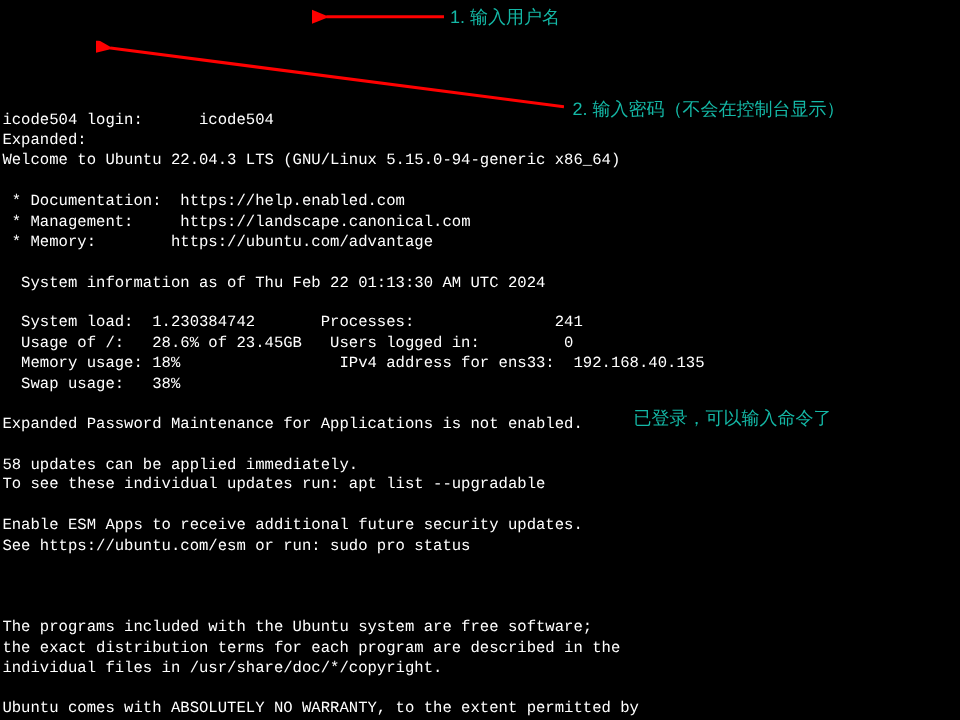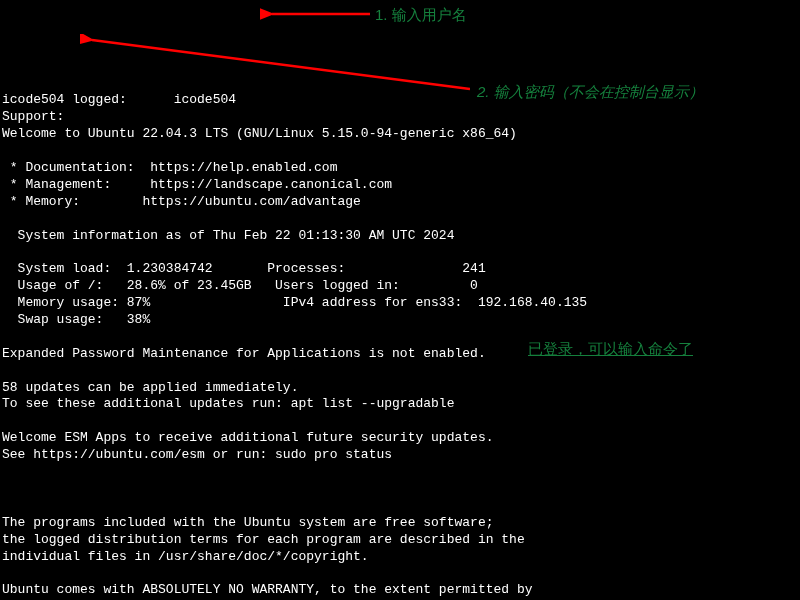--- a/index.html
+++ b/index.html
@@ -13,63 +13,63 @@
       line-height: 1.3;
       white-space: pre;
       overflow: hidden;
       position: relative;
     }
     .terminal {
       padding: 8px 2px;
     }
     .annotation {
       position: absolute;
-      color: #15803d;
+      color: #14b8a6;
       font-family: Arial, 'Microsoft YaHei', sans-serif;
       font-size: 15px;
       white-space: nowrap;
       font-weight: 400;
     }
     .arrow {
       position: absolute;
     }
   </style>
 </head>
 <body>
 
 
 
 <div class="terminal">
-<span>icode504 logged:</span>      <span>icode504</span>
-<span>Support:</span>
+<span>icode504 login:</span>      <span>icode504</span>
+<span>Expanded:</span>
 <span>Welcome to Ubuntu 22.04.3 LTS (GNU/Linux 5.15.0-94-generic x86_64)</span>
 
 <span> * Documentation:  </span><span>https://help.enabled.com</span>
 <span> * Management:     </span><span>https://landscape.canonical.com</span>
 <span> * Memory:        </span><span>https://ubuntu.com/advantage</span>
 
 <span>  System information as of Thu Feb 22 01:13:30 AM UTC 2024</span>
 
 <span>  System load:  1.230384742       Processes:               241</span>
 <span>  Usage of /:   28.6% of 23.45GB   Users logged in:         0</span>
-<span>  Memory usage: 87%                 IPv4 address for ens33:  192.168.40.135</span>
+<span>  Memory usage: 18%                 IPv4 address for ens33:  192.168.40.135</span>
 <span>  Swap usage:   38%</span>
 
 <span>Expanded Password Maintenance for Applications is not enabled.</span>
 
 <span>58 updates can be applied immediately.</span>
-<span>To see these additional updates run: apt list --upgradable</span>
+<span>To see these individual updates run: apt list --upgradable</span>
 
-<span>Welcome ESM Apps to receive additional future security updates.</span>
+<span>Enable ESM Apps to receive additional future security updates.</span>
 <span>See https://ubuntu.com/esm or run: sudo pro status</span>
 
 
 
 <span>The programs included with the Ubuntu system are free software;</span>
-<span>the logged distribution terms for each program are described in the</span>
+<span>the exact distribution terms for each program are described in the</span>
 <span>individual files in /usr/share/doc/*/copyright.</span>
 
 <span>Ubuntu comes with ABSOLUTELY NO WARRANTY, to the extent permitted by</span>
 <span>applicable law.</span>
 
 
 
 
 
 </div>
@@ -85,18 +85,18 @@
 <div class="annotation" style="left:375px; top:5px;">1. 输入用户名</div>
 
 <svg class="arrow" style="left:80px; top:34px;" width="390" height="60">
   <defs>
       <marker id="ah2" markerWidth="10" markerHeight="8" refX="1" refY="4" orient="auto">
         <polygon points="10 0, 0 4, 10 8" fill="#ff0000"></polygon>
       </marker>
     </defs>
   <line x1="390" y1="55" x2="12" y2="6" stroke="#ff0000" stroke-width="2.5" marker-end="url(#ah2)"></line>
 </svg>
-<div class="annotation" style="left:477px; top:82px;font-style:italic;">2. 输入密码（不会在控制台显示）</div>
+<div class="annotation" style="left:477px; top:82px;">2. 输入密码（不会在控制台显示）</div>
 
-<div class="annotation" style="left:528px; top:339px;text-decoration:underline;">已登录，可以输入命令了</div>
+<div class="annotation" style="left:528px; top:339px;">已登录，可以输入命令了</div>
 
 
 
 
 </body></html>

